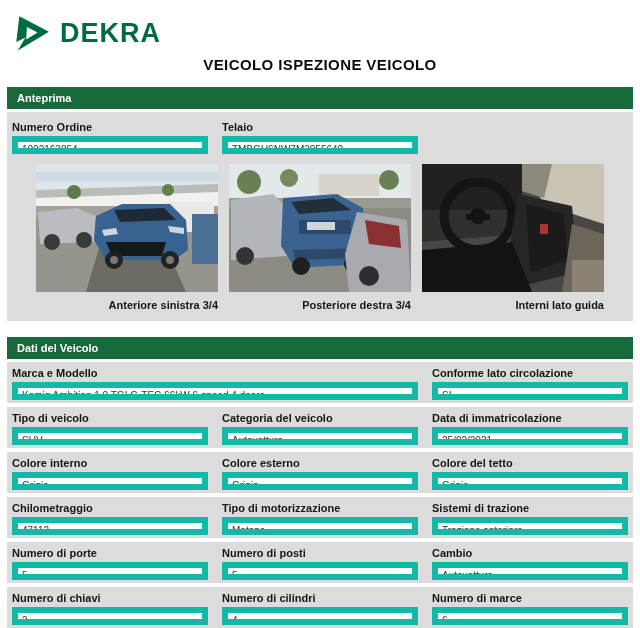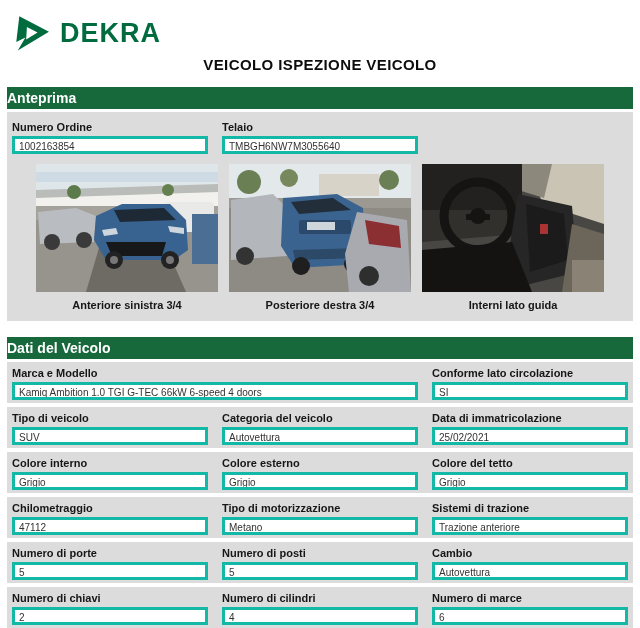--- a/index.html
+++ b/index.html
@@ -4,34 +4,34 @@
 <style>
   * { box-sizing: border-box; margin: 0; padding: 0; }
   html,body { width:640px; height:628px; background:#ffffff; overflow:hidden;
     font-family:"Liberation Sans", sans-serif; color:#111; }
   .logo-row { padding:14px 0 0 14px; display:flex; align-items:center; height:52px; }
   .logo-mark { width:38px; height:38px; margin-right:8px; }
   .logo-text { font-size:27px; font-weight:800; color:#006b3e; letter-spacing:1px; }
   .page-title { text-align:center; font-size:15px; font-weight:bold; letter-spacing:.4px;
     margin-top:4px; margin-bottom:14px; color:#0d0d0d; }
   .section { margin:0 7px; }
-  .section-bar { background:#17693c; color:#fff; font-size:14px; font-weight:bold;
-    height:22px; line-height:22px; margin-bottom:3px; }
+  .section-bar { background:#17693c; color:#fff; font-size:11px; font-weight:bold;
+    height:22px; line-height:22px; padding-left:10px; margin-bottom:3px; }
   .panel { background:#dcdcdc; }
   .panel.anteprima { padding:8px 5px 10px 5px; }
   .fields-row { display:flex; gap:14px; }
   .field { width:196px; }
   .field.wide { width:406px; }
   .flabel { font-size:11px; font-weight:bold; line-height:14px; margin-bottom:2px; color:#161616; }
-  .fvalue { background:#ffffff; border:3px solid #14b8a6; height:18px; line-height:16px;
+  .fvalue { background:#ffffff; border:6px solid #14b8a6; height:18px; line-height:16px;
     font-size:10px; padding-left:4px; color:#333; white-space:nowrap; overflow:hidden; }
   .photos-row { margin-top:10px; display:flex; justify-content:space-between; padding:0 24px; }
   .figure { width:182px; }
   .photo { width:182px; height:128px; display:block; background:#cfd4d8; }
-  .caption { text-align:center; font-size:11px; font-weight:bold; margin-top:7px; color:#161616; }
+  .caption { text-align:right; font-size:11px; font-weight:bold; margin-top:7px; color:#161616; }
   .drow { background:#dcdcdc; padding:4px 5px 3px 5px; margin-bottom:4px; display:flex; gap:14px; }
   .drow.last { padding-bottom:24px; }
   .dati { margin-top:16px; }
 </style>
 </head>
 <body>
 
 <div class="logo-row">
   <svg class="logo-mark" viewBox="0 0 100 100">
     <path d="M14 6 L92 47 L10 96 L30 62 L6 74 Z M34 34 L62 49 L32 67 Z" fill="#006b3e" fill-rule="evenodd"></path>

